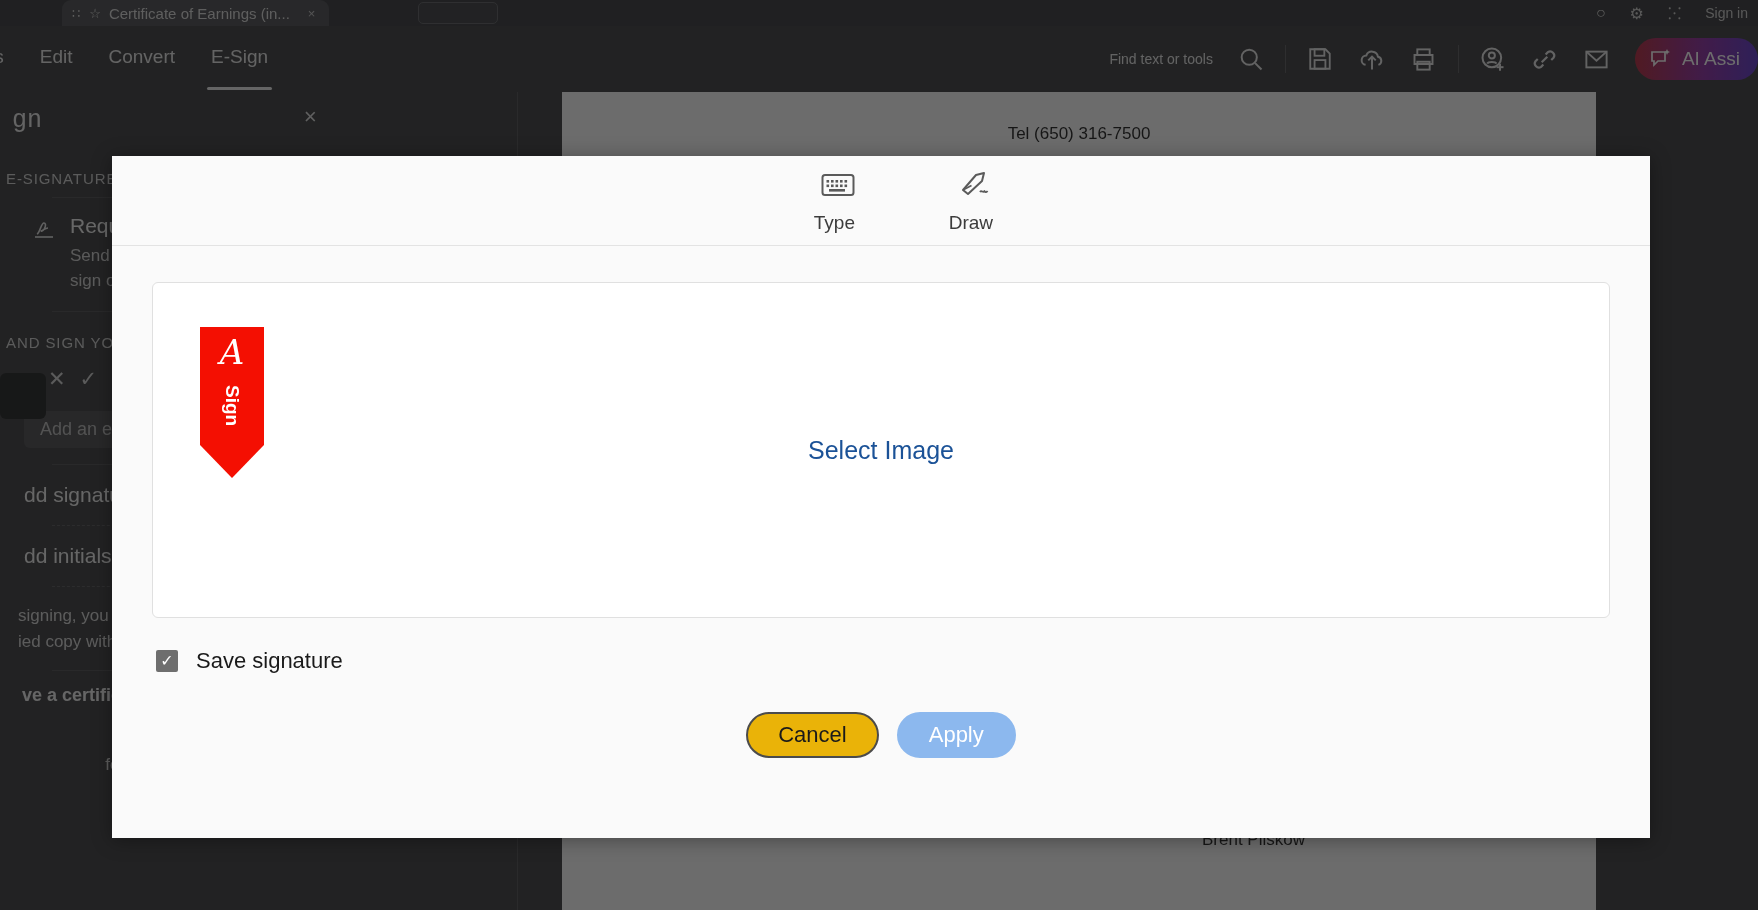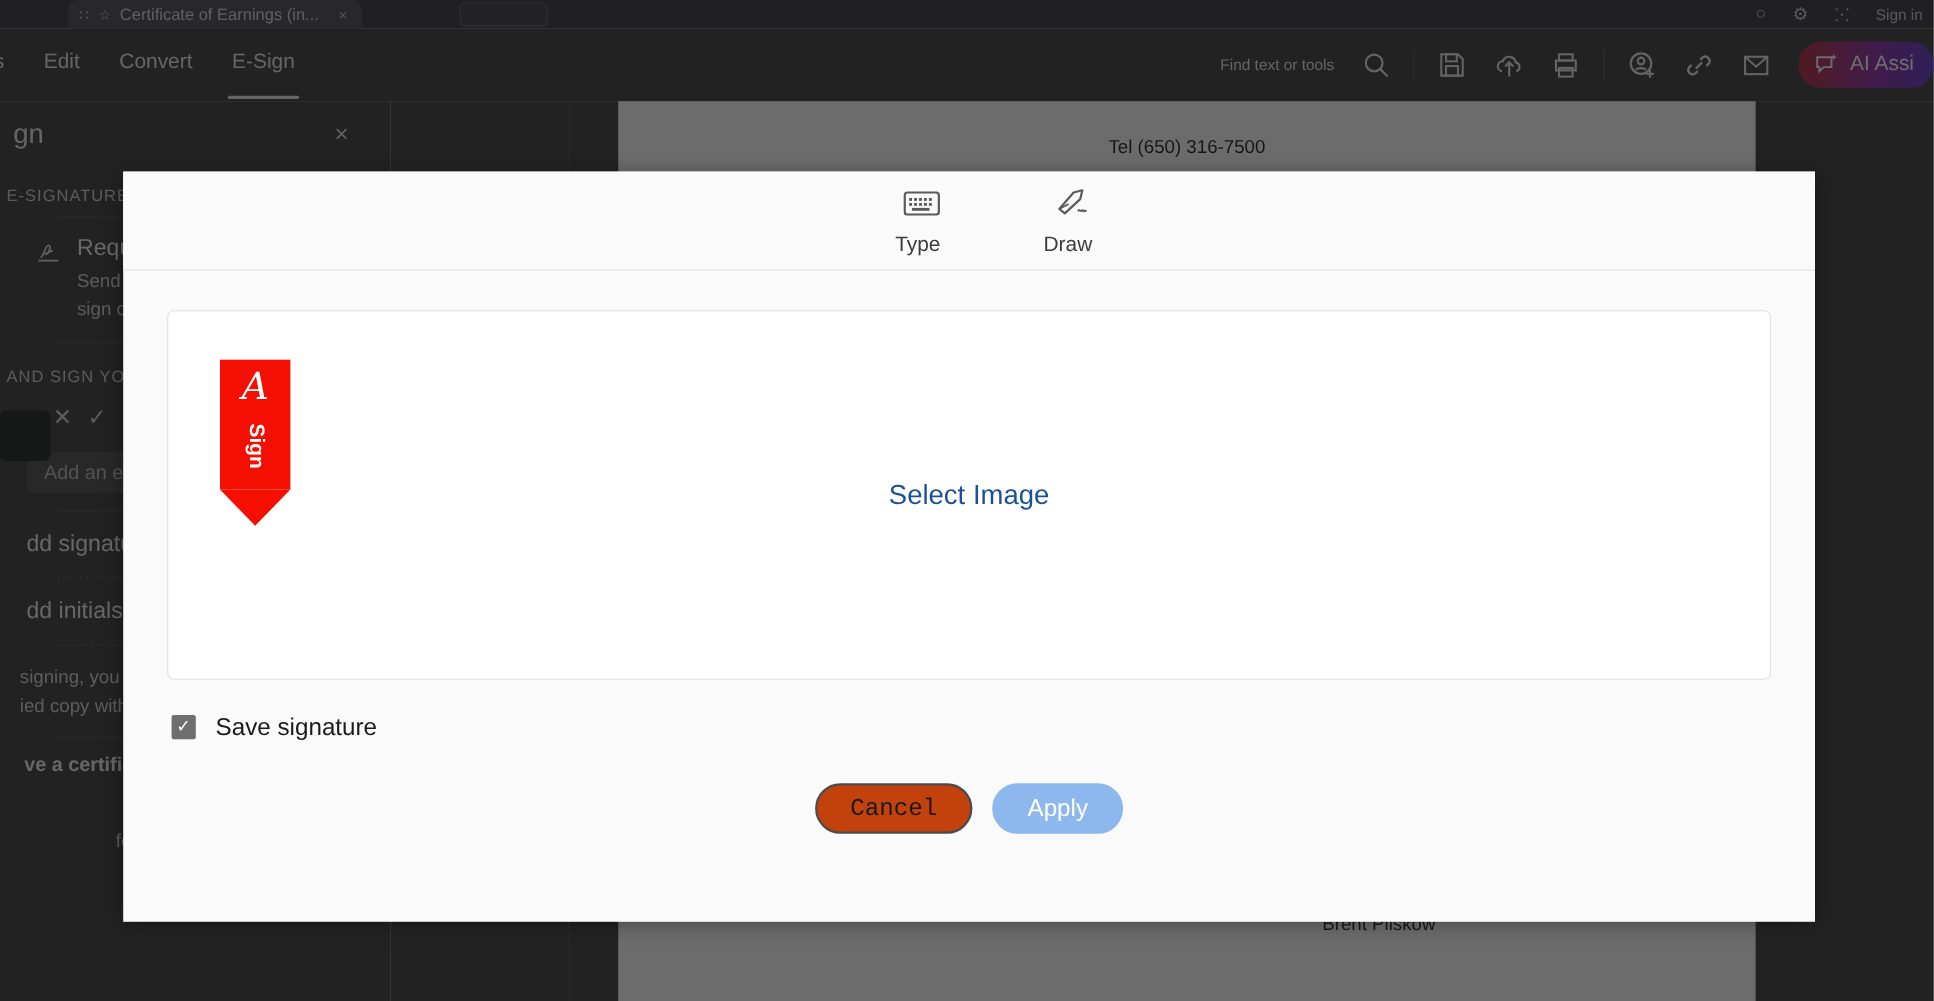--- a/index.html
+++ b/index.html
@@ -87,22 +87,22 @@
     background: linear-gradient(90deg, #b4273c 0%, #8b2aa0 55%, #5b35c9 100%);
     color: #fff; font-size: 19px; white-space: nowrap;
   }
 
   
   .esign-panel {
     position: absolute; left: 0; top: 92px; width: 355px; height: 818px;
     background: #3b3c3e; color: #e8e8e8;
   }
   .esign-head {
-    display: flex; align-items: center; justify-content: space-between;
-    padding: 14px 22px 10px 0; height: 56px;
+    display: flex; align-items: flex-start; justify-content: space-between;
+    padding: 14px 22px 10px 0; height: 56px; font-family: Liberation Mono, monospace;
   }
   .esign-title { font-size: 25px; margin-left: -40px; }
   .esign-close { font-size: 22px; color: #dcdcdc; }
   .sec-label {
     font-size: 15px; letter-spacing: .9px; color: #cfcfcf;
     padding: 22px 0 10px 0; margin-left: -46px;
   }
   .hr { height: 1px; background: #4d4e50; }
   .req-row { display: flex; gap: 14px; padding: 16px 0 18px 0; margin-left: -20px; }
   .req-ic { font-size: 22px; color: #e0e0e0; margin-top: 2px; }
@@ -237,21 +237,21 @@
 
   .modal-actions {
     display: flex; align-items: center; justify-content: center; gap: 18px;
     padding: 38px 0 28px 0;
   }
   .btn {
     height: 46px; min-width: 118px; padding: 0 30px;
     border-radius: 23px; font-size: 22px;
     display: flex; align-items: center; justify-content: center;
   }
-  .btn-cancel { background: #c2410c; border: 2px solid #4b4b4b; color: #1a1a1a; font-family: Liberation Mono, monospace; }
+  .btn-cancel { background: #eab308; border: 2px solid #4b4b4b; color: #1a1a1a; }
   .btn-apply { background: #8cb8ee; border: 2px solid #8cb8ee; color: #ffffff; }
 </style>
 </head>
 <body>
 
 <div id="root">
 
   <div class="app-layer">
 
     <div class="browser-strip">

